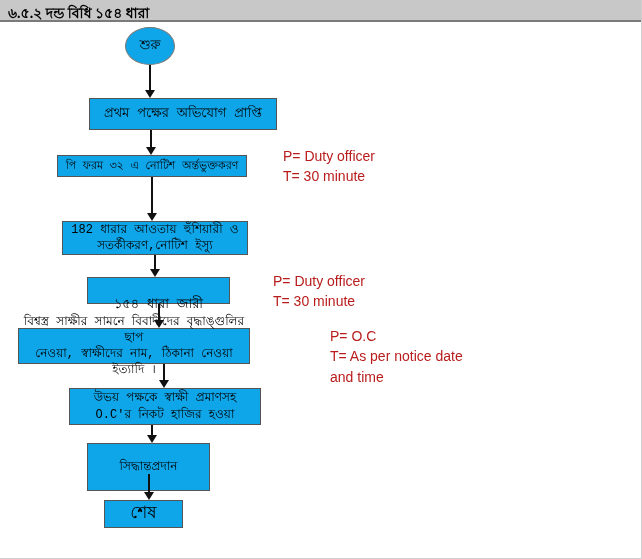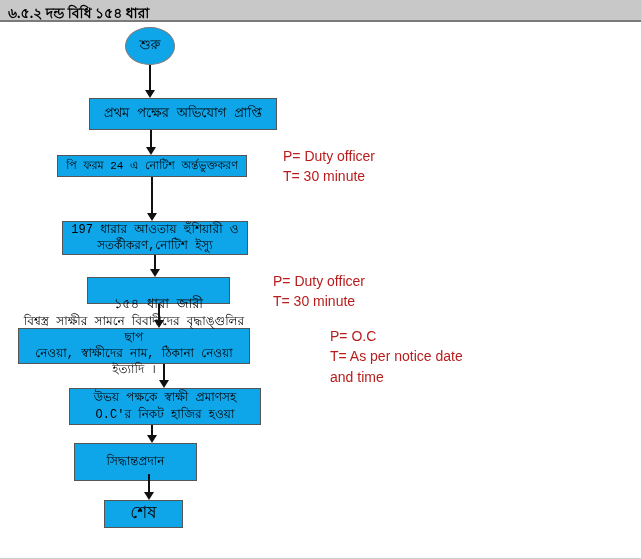--- a/index.html
+++ b/index.html
@@ -102,38 +102,38 @@
   </div>
 
   <div id="flow-layer">
       <div class="node oval" style="left: 125px; top: 27px; width: 50px; height: 38px;">
         <span class="txt" style="font-size: 13px;">শুরু</span>
       </div>
       <div class="node" style="left: 57px; top: 98px; width: 188px; height: 32px; margin-left: 32px;">
         <span class="txt" style="font-size: 13px;">প্রথম পক্ষের অভিযোগ প্রাপ্তি</span>
       </div>
       <div class="node" style="left: 57px; top: 155px; width: 190px; height: 22px;">
-        <span class="txt" style="font-size: 11px;">পি ফরম 24 এ নোটিশ অর্ন্তভুক্তকরণ</span>
+        <span class="txt" style="font-size: 11px;">পি ফরম ৩২ এ নোটিশ অর্ন্তভুক্তকরণ</span>
       </div>
       <div class="node" style="left: 62px; top: 221px; width: 186px; height: 34px;">
-        <span class="txt" style="font-size: 12px;">197 ধারার আওতায় হুঁশিয়ারী ও
+        <span class="txt" style="font-size: 12px;">182 ধারার আওতায় হুঁশিয়ারী ও
 সতর্কীকরণ,নোটিশ ইস্যু</span>
       </div>
       <div class="node" style="left: 87px; top: 277px; width: 143px; height: 27px;">
         <span class="txt" style="font-size: 13px; margin-top: 29px;">১৫৪ ধারা জারী</span>
       </div>
       <div class="node" style="left: 18px; top: 328px; width: 232px; height: 36px;">
         <span class="txt" style="font-size: 12px;">বিশ্বস্ত্র সাক্ষীর সামনে বিবাদীদের বৃদ্ধাঙ্গুলির ছাপ
 নেওয়া, স্বাক্ষীদের নাম, ঠিকানা নেওয়া ইত্যাদি ।</span>
       </div>
       <div class="node" style="left: 69px; top: 388px; width: 192px; height: 37px;">
         <span class="txt" style="font-size: 12px;">উভয় পক্ষকে স্বাক্ষী প্রমাণসহ
 O.C'র নিকট হাজির হওয়া</span>
       </div>
-      <div class="node" style="left: 74px; top: 443px; width: 123px; height: 38px;">
+      <div class="node" style="left: 87px; top: 443px; width: 123px; height: 48px;">
         <span class="txt" style="font-size: 12px;">সিদ্ধান্তপ্রদান</span>
       </div>
       <div class="node" style="left: 104px; top: 500px; width: 79px; height: 28px;">
         <span class="txt" style="font-size: 17px;">শেষ</span>
       </div>
       <div class="conn" style="left: 149px; top: 65px; height: 25px;"></div>
       <div class="arrowhead" style="left: 145px; top: 90px;"></div>
       <div class="conn" style="left: 150px; top: 130px; height: 17px;"></div>
       <div class="arrowhead" style="left: 146px; top: 147px;"></div>
       <div class="conn" style="left: 151px; top: 177px; height: 36px;"></div>

